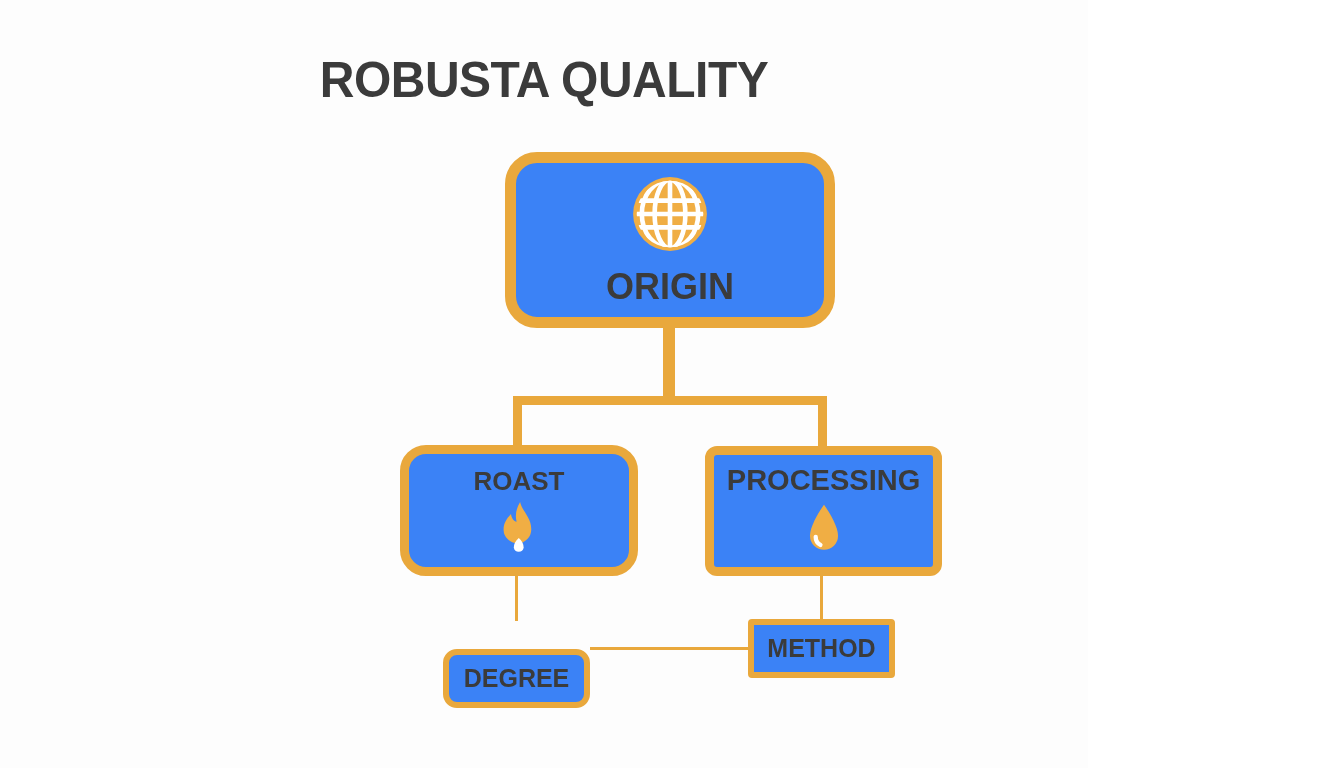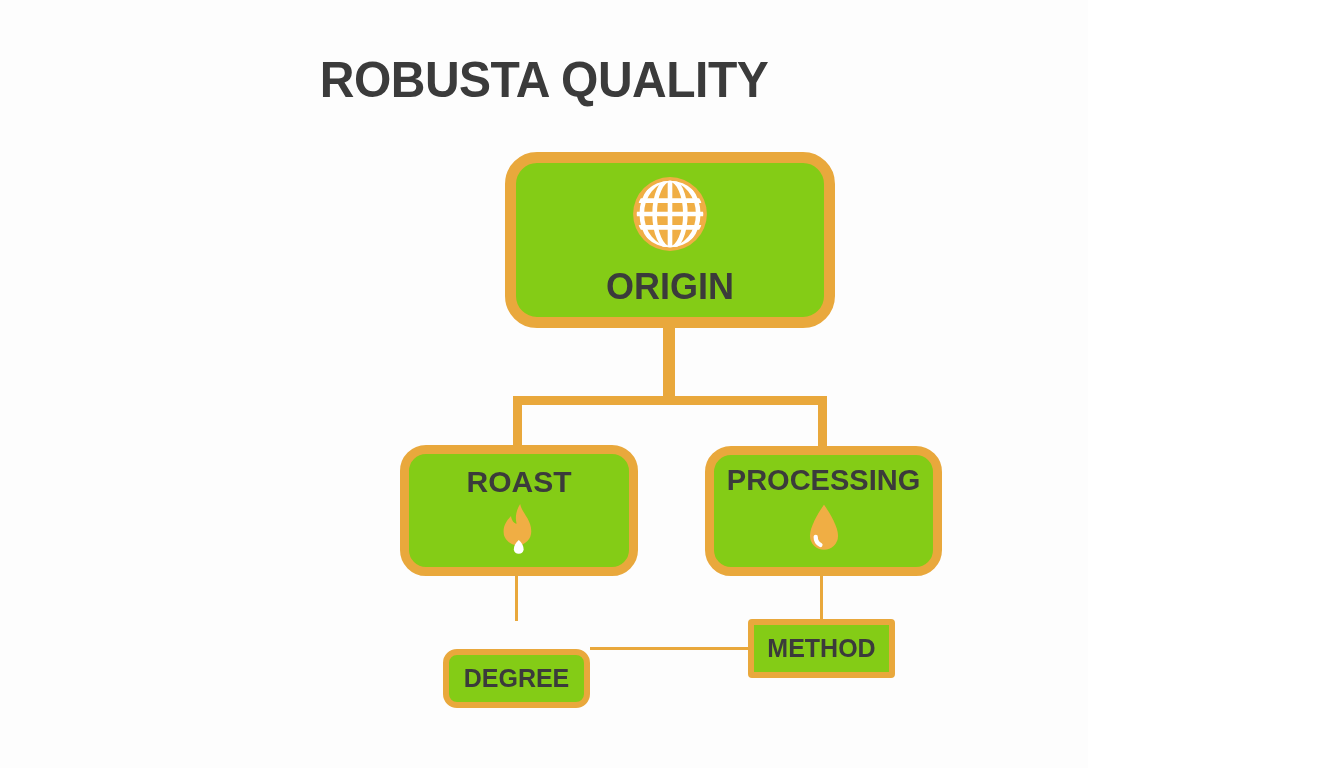--- a/index.html
+++ b/index.html
@@ -21,40 +21,40 @@
     left:0;top:52px;width:100%;
     text-align:center;
     font-size:48px;
     font-weight:700;
     letter-spacing:-0.5px;
     color:var(--text);
     transform:scaleY(1.04);
   }
   .node{
     position:absolute;
-    background:#84cc16;
+    background:#3b82f6;
     border-style:solid;
     border-color:var(--accent);
     box-sizing:border-box;
     display:flex;
     flex-direction:column;
     align-items:center;
     justify-content:center;
   }
   .node-label{
     font-weight:700;
     color:var(--text);
     line-height:1.1;
     letter-spacing:0px;
   }
   .node-origin{left:505px;top:152px;width:330px;height:176px;border-width:11px;border-radius:32px;}
   .node-origin .node-label{font-size:36px;margin-top:12px;}
   .node-roast{left:400px;top:445px;width:238px;height:131px;border-width:9px;border-radius:26px;}
-  .node-roast .node-label{font-size:30px;margin-bottom:6px;}
-  .node-processing{left:705px;top:446px;width:237px;height:130px;border-width:9px;border-radius:26px;}
+  .node-roast .node-label{font-size:26px;margin-bottom:6px;}
+  .node-processing{left:705px;top:446px;width:237px;height:130px;border-width:9px;border-radius:12px;}
   .node-processing .node-label{font-size:29px;margin-bottom:6px;}
   .node-degree{left:443px;top:649px;width:147px;height:59px;border-width:6px;border-radius:14px;}
   .node-method{left:748px;top:619px;width:147px;height:59px;border-width:6px;border-radius:4px;}
   .node-degree .node-label,.node-method .node-label{font-size:25px;}
   .conn{position:absolute;background:var(--accent);}
   .conn-stem{left:663px;top:326px;width:12px;height:74px;}
   .conn-hbar{left:513px;top:396px;width:314px;height:9px;}
   .conn-drop-left{left:513px;top:396px;width:9px;height:52px;}
   .conn-drop-right{left:818px;top:396px;width:9px;height:54px;}
   .conn-thin-left{left:515px;top:574px;width:3px;height:47px;}

